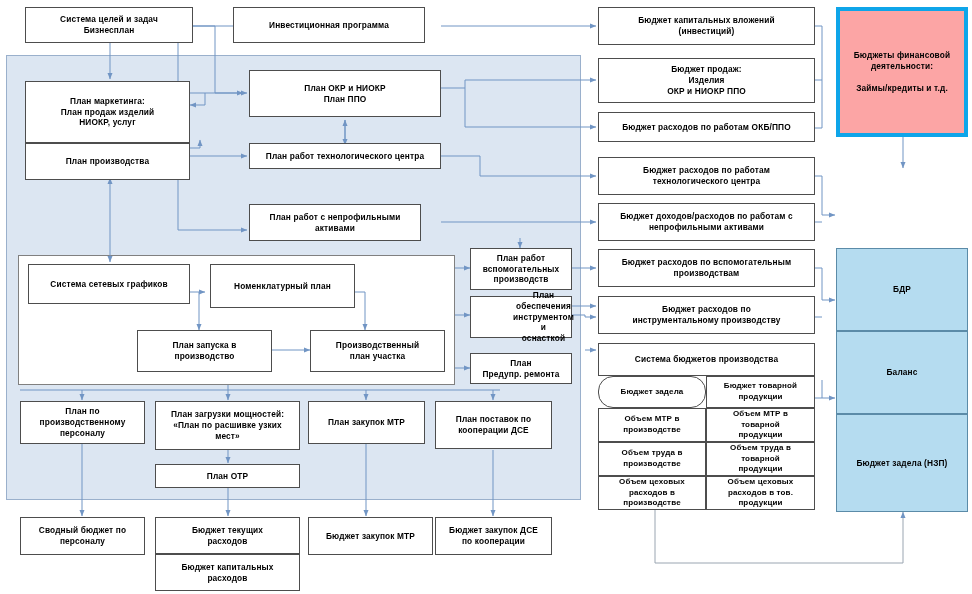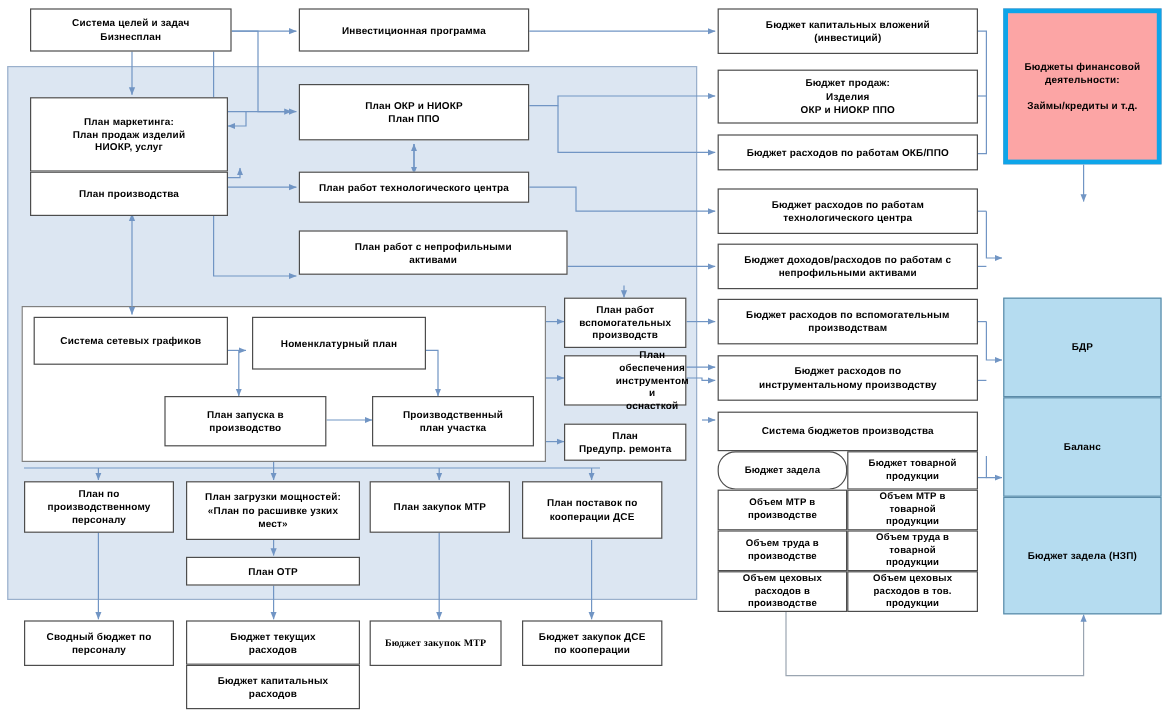--- a/index.html
+++ b/index.html
@@ -158,21 +158,21 @@
     <path class="wire" d="M903,137 L903,168" marker-end="url(#ah)"></path>
 
     <path class="wire-gray" d="M655,508 L655,563 L903,563 L903,512" marker-end="url(#ah)"></path>
   </svg>
 
   <div class="box" style="left:25px; top:7px; width:168px; height:36px;">
     <span class="multi">Система целей и задач
 Бизнесплан</span>
   </div>
 
-  <div class="box" style="left:249px; top:7px; width:192px; height:36px;">
+  <div class="box" style="left:233px; top:7px; width:192px; height:36px;">
     <span class="multi">Инвестиционная программа</span>
   </div>
 
   <div class="box" style="left:598px; top:7px; width:217px; height:38px;">
     <span class="multi">Бюджет капитальных вложений
 (инвестиций)</span>
   </div>
 
   <div class="box green" style="left:836px; top:7px; width:132px; height:130px;">
     <span class="multi">Бюджеты финансовой
@@ -193,21 +193,21 @@
 
   <div class="box" style="left:249px; top:70px; width:192px; height:47px;">
     <span class="multi">План ОКР и НИОКР
 План ППО</span>
   </div>
 
   <div class="box" style="left:249px; top:143px; width:192px; height:26px;">
     <span class="multi">План работ технологического центра</span>
   </div>
 
-  <div class="box" style="left:249px; top:192px; width:224px; height:37px;text-align:center;">
+  <div class="box" style="left:249px; top:204px; width:172px; height:37px;text-align:center;">
     <span class="multi">План работ с непрофильными
 активами</span>
   </div>
 
   <div class="box" style="left:598px; top:58px; width:217px; height:45px;">
     <span class="multi">Бюджет продаж:
 Изделия
 ОКР и НИОКР ППО</span>
   </div>
 
@@ -346,21 +346,21 @@
   <div class="box" style="left:155px; top:517px; width:145px; height:37px;">
     <span class="multi">Бюджет текущих
 расходов</span>
   </div>
 
   <div class="box" style="left:155px; top:554px; width:145px; height:37px;">
     <span class="multi">Бюджет капитальных
 расходов</span>
   </div>
 
-  <div class="box" style="left:308px; top:517px; width:110px; height:38px;font-family:Liberation Serif, serif;">
+  <div class="box" style="left:308px; top:517px; width:125px; height:38px;">
     <span class="multi">Бюджет закупок МТР</span>
   </div>
 
   <div class="box" style="left:435px; top:517px; width:117px; height:38px;">
     <span class="multi">Бюджет закупок ДСЕ
 по кооперации</span>
   </div>
 
 
   <div class="box bluefill" style="left:836px; top:248px; width:132px; height:83px;">

